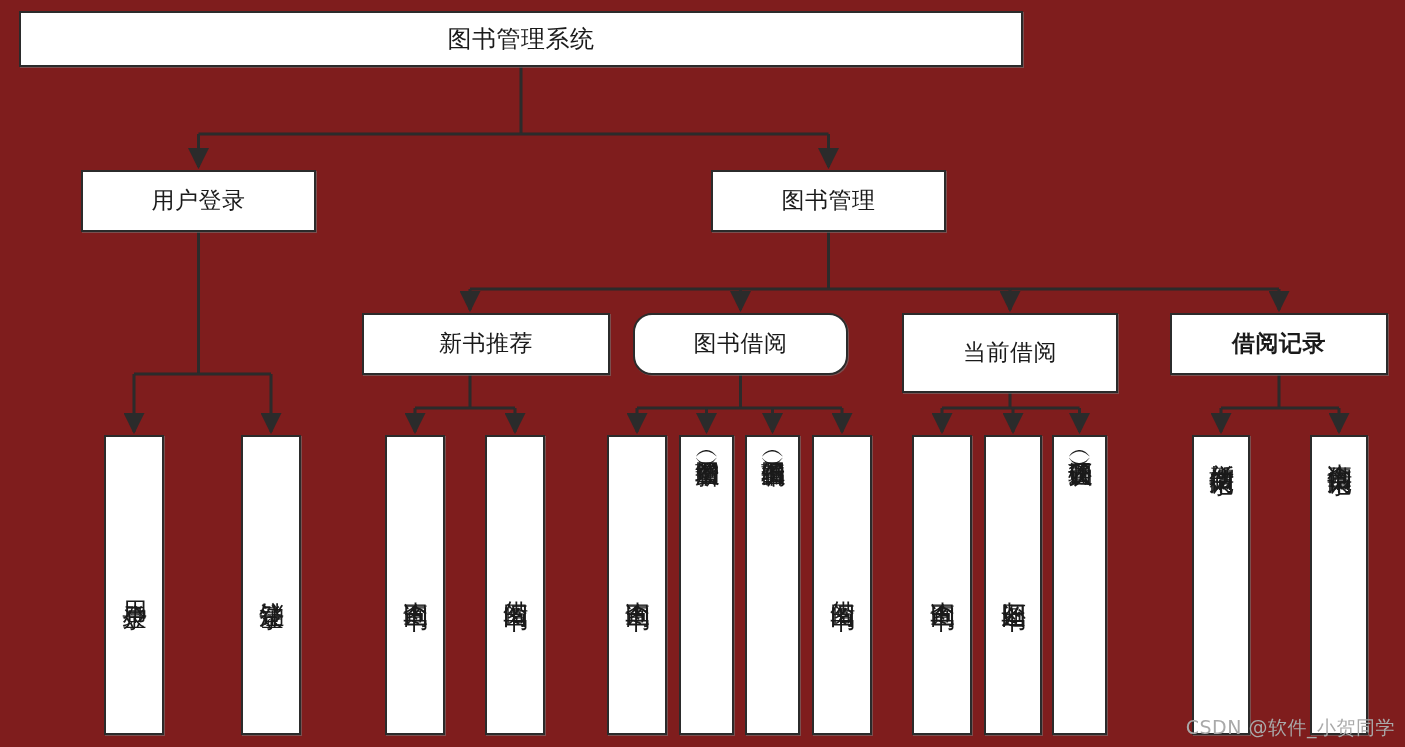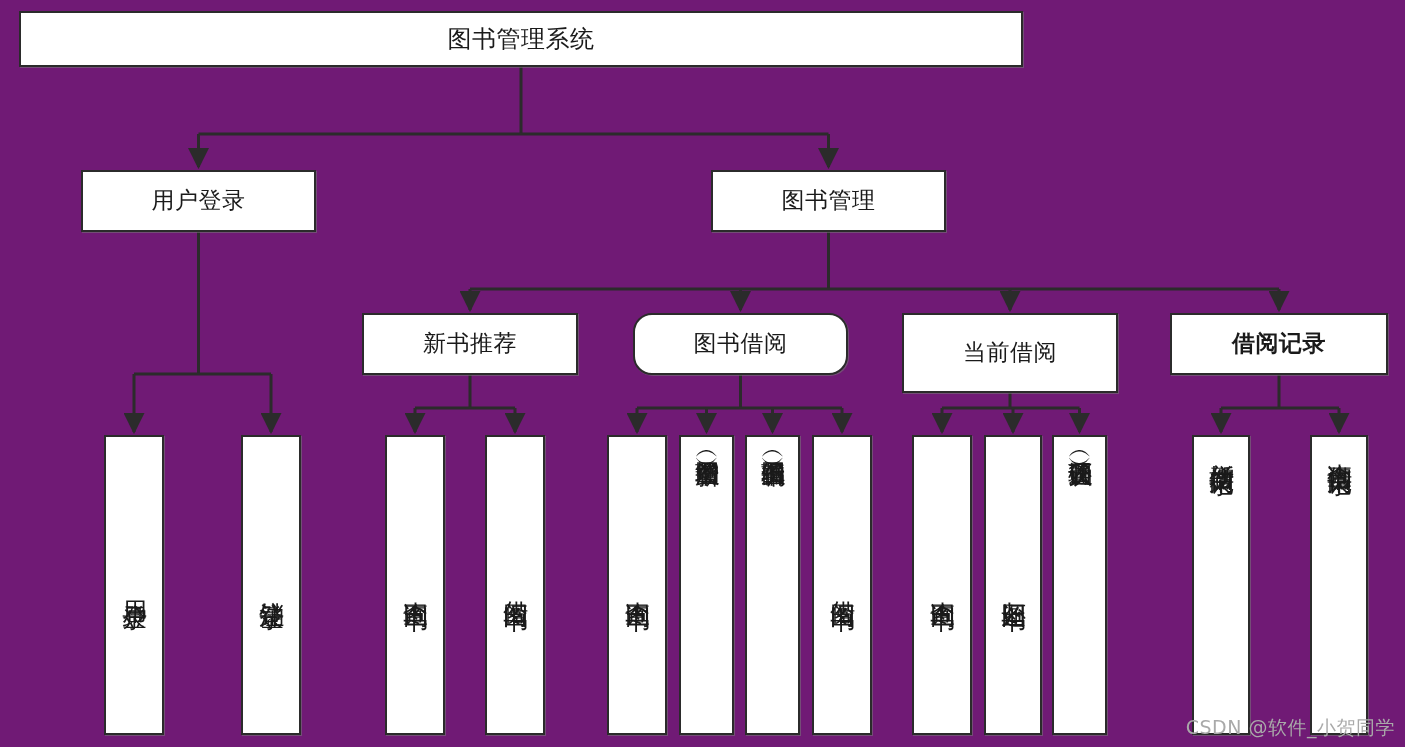--- a/index.html
+++ b/index.html
@@ -8,21 +8,21 @@
     padding: 0;
     background: #ffffff;
   }
   body {
     font-family: "DejaVu Sans", "Liberation Sans", sans-serif;
   }
   #diagram-root {
     position: relative;
     width: 1405px;
     height: 747px;
-    background: #701a75;
+    background: #7f1d1d;
     overflow: hidden;
   }
   svg.edges {
     position: absolute;
     left: 0;
     top: 0;
     width: 1405px;
     height: 747px;
     pointer-events: none;
   }
@@ -123,21 +123,21 @@
   <div id="node-layer">
       <div class="node horiz root" style="left: 19px; top: 11px; width: 1004px; height: 56px;">
         <span>图书管理系统</span>
       </div>
       <div class="node horiz" style="left: 81px; top: 170px; width: 235px; height: 62px;">
         <span>用户登录</span>
       </div>
       <div class="node horiz" style="left: 711px; top: 170px; width: 235px; height: 62px; align-items: center;">
         <span>图书管理</span>
       </div>
-      <div class="node horiz" style="left: 362px; top: 313px; width: 216px; height: 62px;">
+      <div class="node horiz" style="left: 362px; top: 313px; width: 248px; height: 62px;">
         <span>新书推荐</span>
       </div>
       <div class="node horiz" style="left: 633px; top: 313px; width: 215px; height: 62px; border-radius: 19px;">
         <span>图书借阅</span>
       </div>
       <div class="node horiz" style="left: 902px; top: 313px; width: 216px; height: 80px;">
         <span>当前借阅</span>
       </div>
       <div class="node horiz" style="left: 1170px; top: 313px; width: 218px; height: 62px; font-weight: bold;">
         <span>借阅记录</span>

